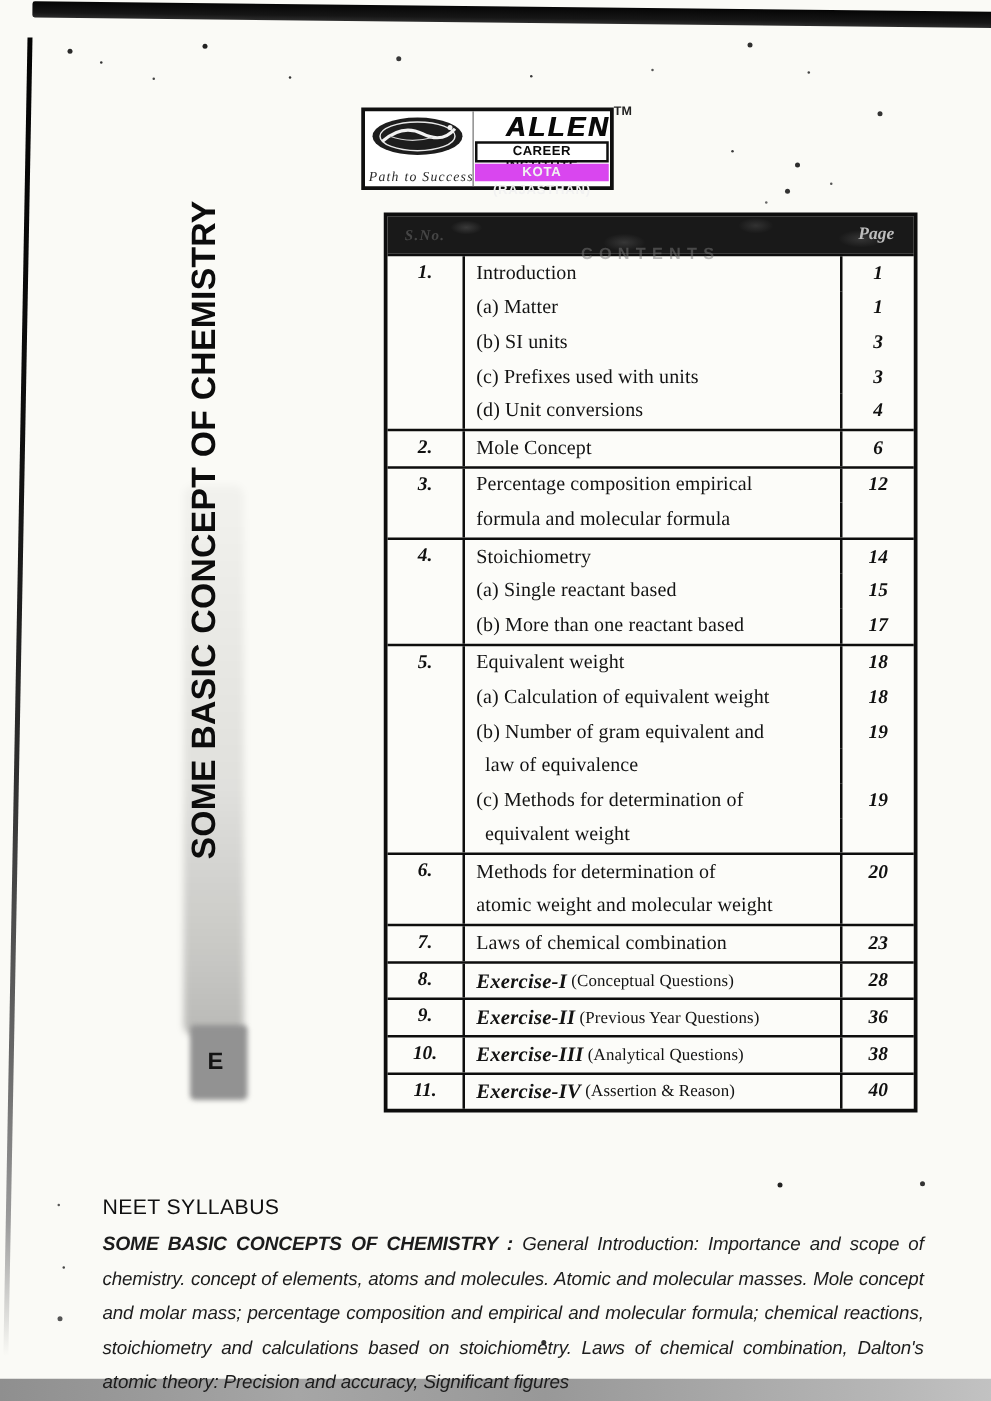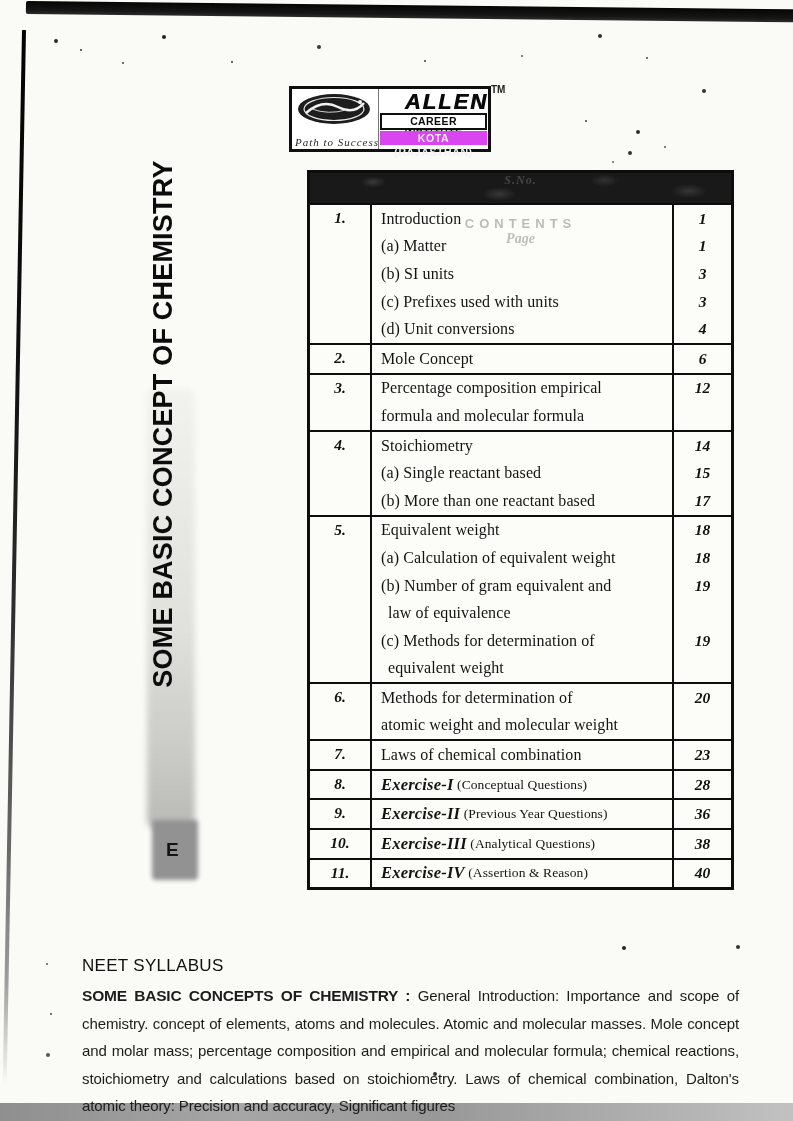--- a/index.html
+++ b/index.html
@@ -63,21 +63,21 @@
     font-weight:bold;font-size:10px;color:#222;}
 
   
   .toc{position:absolute;left:307px;top:170px;width:421px;border:3px solid #0d0d0d;background:#fcfcf9;}
   .toc-head{height:30px;display:flex;align-items:center;
     background:
       radial-gradient(18px 8px at 15% 30%,rgba(90,90,90,0.5),transparent 70%),
       radial-gradient(24px 10px at 45% 70%,rgba(110,110,110,0.35),transparent 70%),
       radial-gradient(20px 9px at 70% 25%,rgba(80,80,80,0.45),transparent 70%),
       radial-gradient(26px 10px at 90% 60%,rgba(120,120,120,0.3),transparent 70%),
-      #191919; flex-direction: column;}
+      #191919;}
   .toc-head .h-sno{width:60px;text-align:center;color:#6a6a6a;opacity:.55;
     font:bold italic 12px "Liberation Serif",serif;letter-spacing:1px;}
   .toc-head .h-contents{flex:1;text-align:center;color:#7a7a7a;opacity:.5;
     font:bold 13px "Liberation Sans",sans-serif;letter-spacing:5px;margin-top:28px;}
   .toc-head .h-page{width:60px;text-align:center;color:#bdbdbd;
     font:bold italic 14px "Liberation Serif",serif;}
   .t-row{display:flex;border-top:2.5px solid #0d0d0d;}
   .t-sno{width:60px;border-right:2.5px solid #0d0d0d;text-align:center;
     font:bold italic 15.5px "Liberation Serif",serif;color:#101010;padding-top:4px;}
   .t-lines{flex:1;display:flex;flex-direction:column;}
@@ -87,21 +87,21 @@
   .t-txt.ind{padding-left:16px;}
   .t-ex{font-weight:bold;font-style:italic;font-size:16.5px;letter-spacing:0.2px;}
   .t-paren{font-size:13.5px;}
   .t-pg{width:57px;border-left:2.5px solid #0d0d0d;display:flex;align-items:center;justify-content:center;
     font:bold italic 15.5px "Liberation Serif",serif;color:#101010;align-self:stretch;}
 
   
   .syll{position:absolute;left:82px;top:956px;width:657px;}
   .syll-h{font-family:"Liberation Sans",sans-serif;font-weight:normal;font-size:17px;
     letter-spacing:0.3px;color:#101010;}
-  .syll-p{margin-top:6px;font-family:"Liberation Sans",sans-serif;
+  .syll-p{margin-top:6px;font-family:"Liberation Sans",sans-serif;font-style:italic;
     font-size:15px;line-height:27.5px;color:#1c1c1c;text-align:justify;letter-spacing:-0.1px;}
   .syll-lead{font-weight:bold;font-size:15.5px;letter-spacing:-0.2px;}
 </style>
 </head>
 <body>
 
 <div class="topbar"></div>
 <div class="bottombar"></div>
 <div class="spine"></div>
 <div class="dots"></div>

